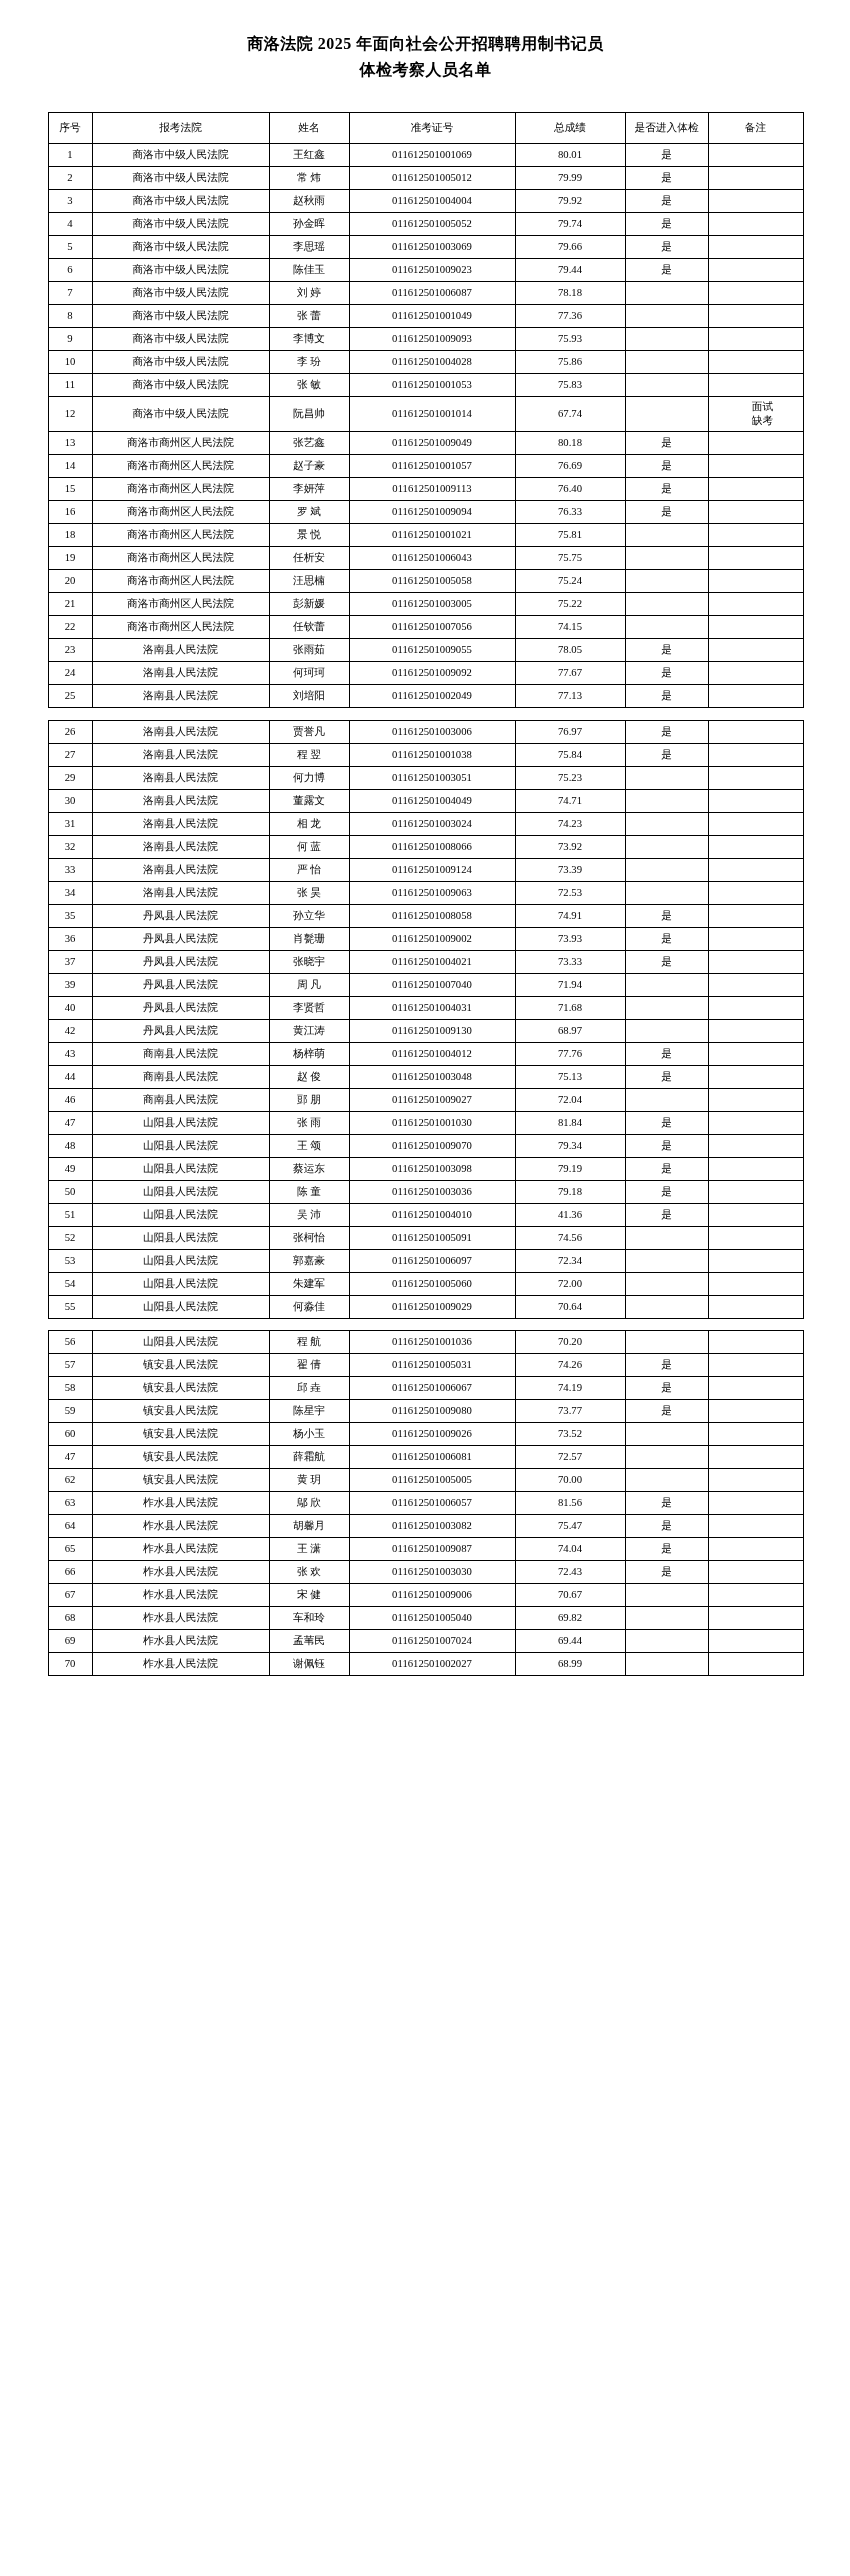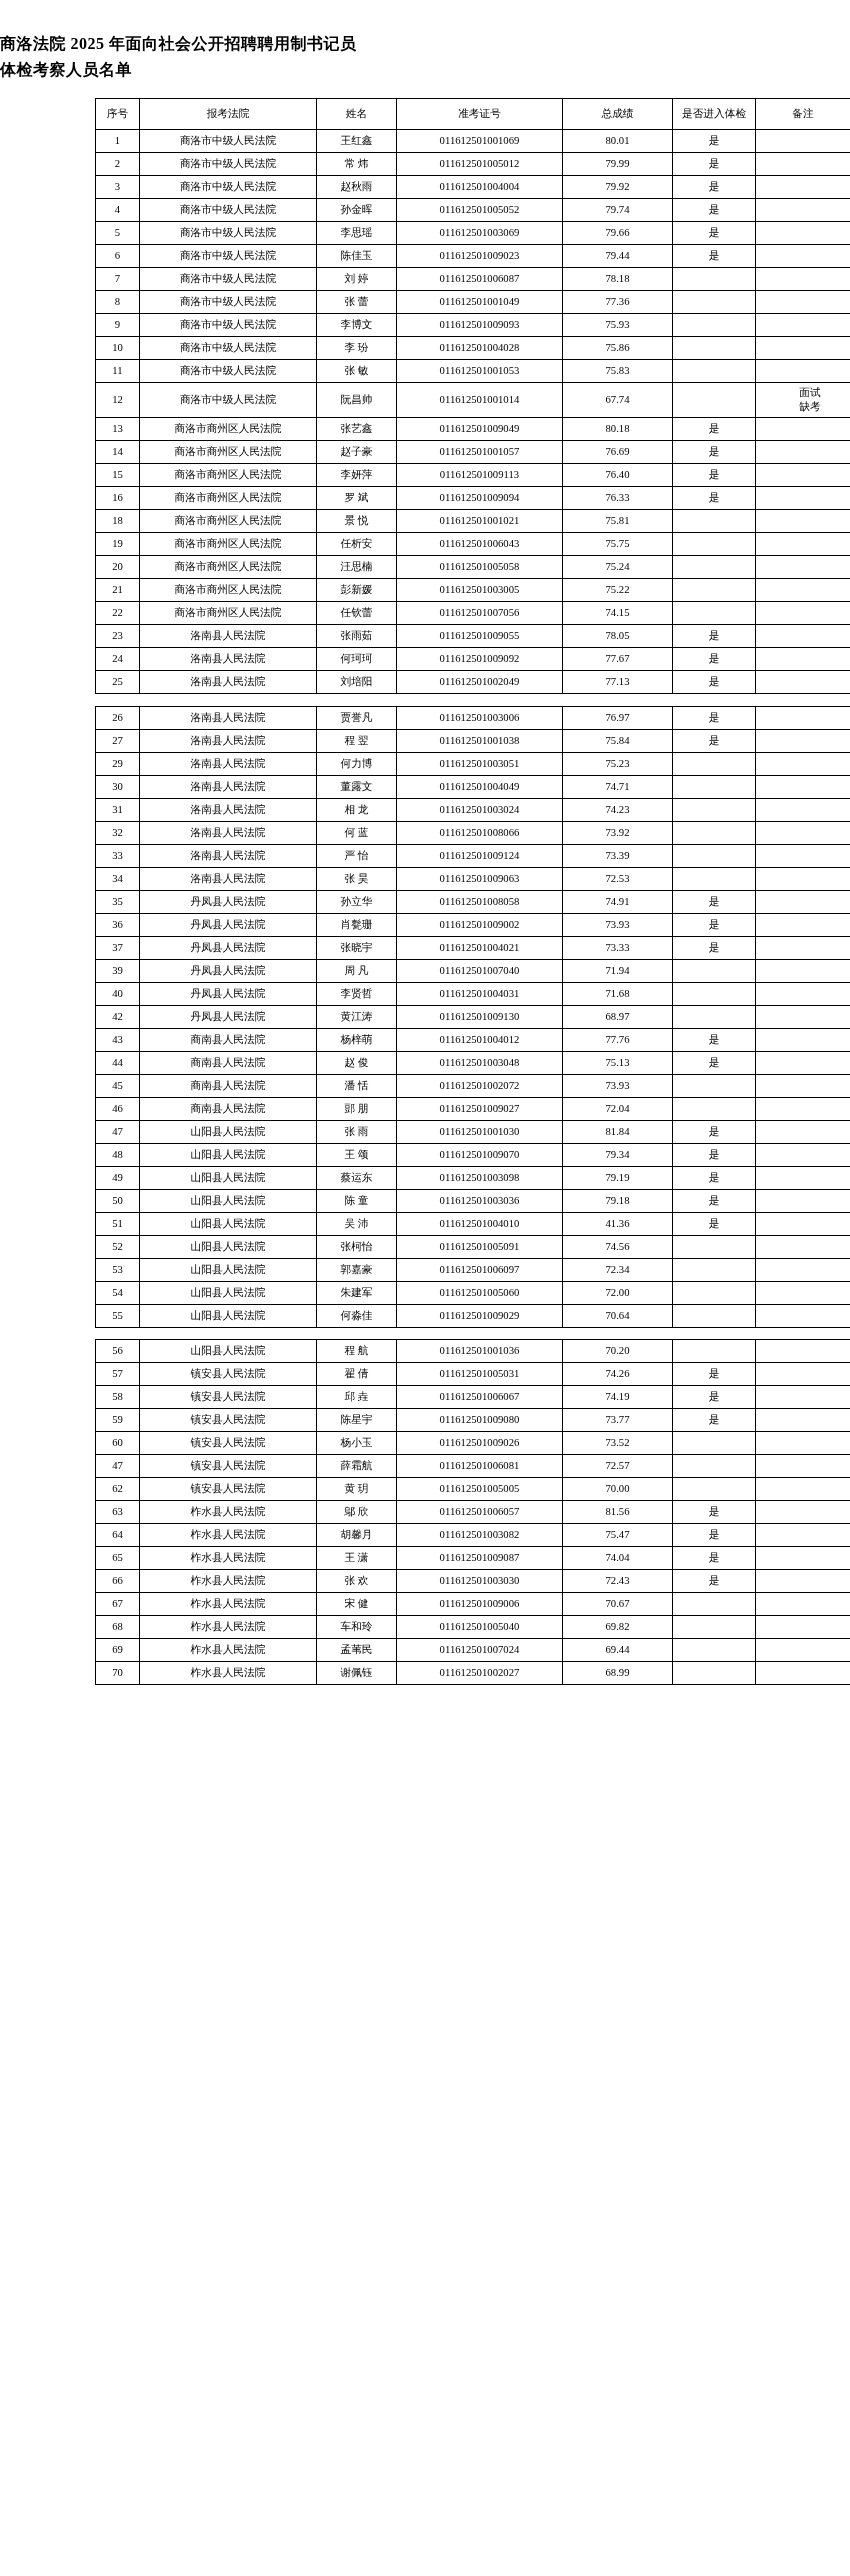--- a/index.html
+++ b/index.html
@@ -13,31 +13,32 @@
     color: #000000;
   }
   .page {
     width: 851px;
     min-height: 2576px;
     box-sizing: border-box;
     padding: 31px 0 21.4px 0;
     background: #ffffff;
   }
   .title-block {
-    margin-bottom: 14px;
+    text-align: center;
+    margin-bottom: 28px;
   }
   .title-line {
     font-size: 16px;
     font-weight: bold;
     letter-spacing: 0.5px;
     line-height: 1.65;
   }
   .table-wrap {
     display: flex;
-    justify-content: flex-end;
+    justify-content: center;
   }
   table.roster {
     border-collapse: collapse;
     width: 756px;
     table-layout: fixed;
   }
   table.roster col.c-idx   { width: 44px; }
   table.roster col.c-court { width: 177px; }
   table.roster col.c-name  { width: 80px; }
   table.roster col.c-admit { width: 166px; }
@@ -474,29 +475,20 @@
           <tr>
             <td class="idx">44</td>
             <td class="court">商南县人民法院</td>
             <td class="name">赵 俊</td>
             <td class="admit">011612501003048</td>
             <td class="score">75.13</td>
             <td class="phys">是</td>
             <td class="note"></td>
           </tr>
           <tr>
-            <td class="idx">45</td>
-            <td class="court">商南县人民法院</td>
-            <td class="name">潘 恬</td>
-            <td class="admit">011612501002072</td>
-            <td class="score">73.93</td>
-            <td class="phys"></td>
-            <td class="note"></td>
-          </tr>
-          <tr>
             <td class="idx">46</td>
             <td class="court">商南县人民法院</td>
             <td class="name">郖 朋</td>
             <td class="admit">011612501009027</td>
             <td class="score">72.04</td>
             <td class="phys"></td>
             <td class="note"></td>
           </tr>
           <tr>
             <td class="idx">47</td>

